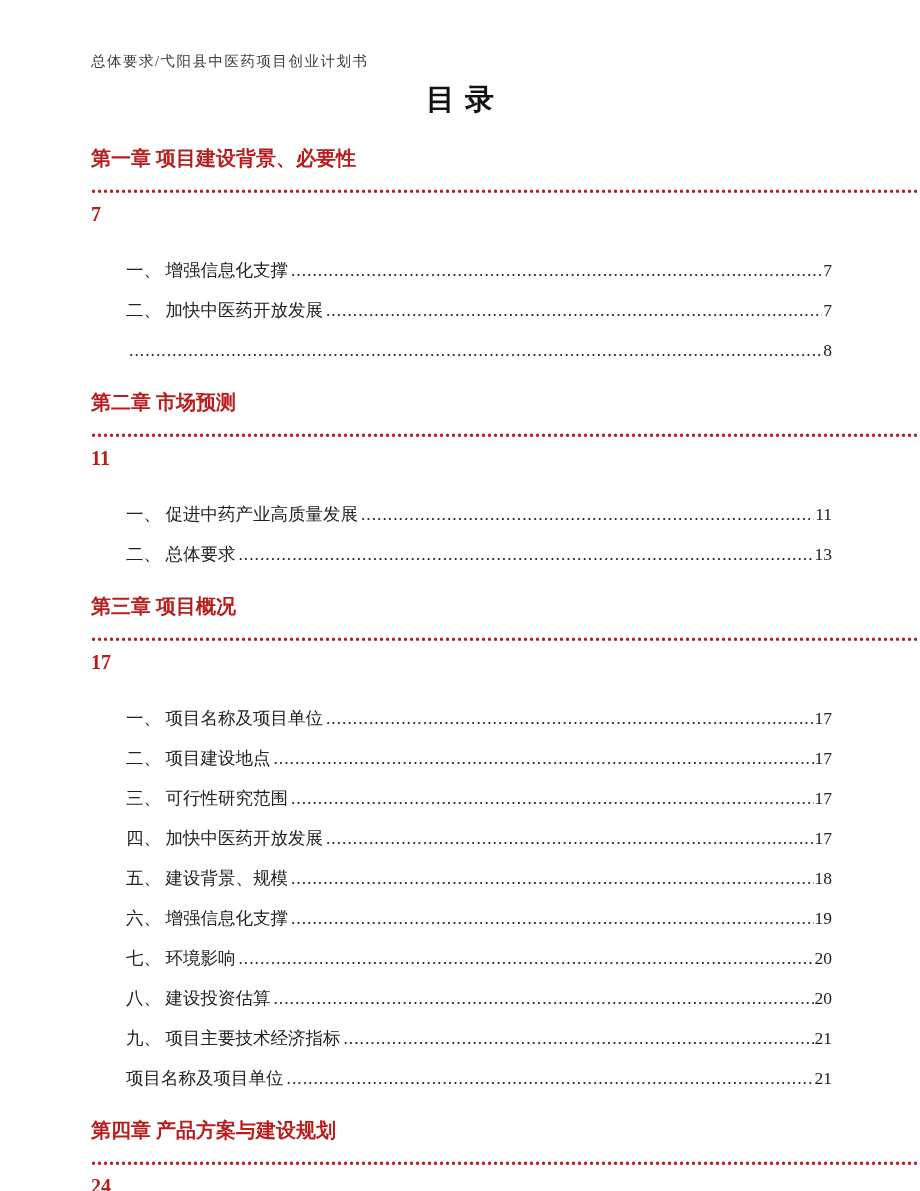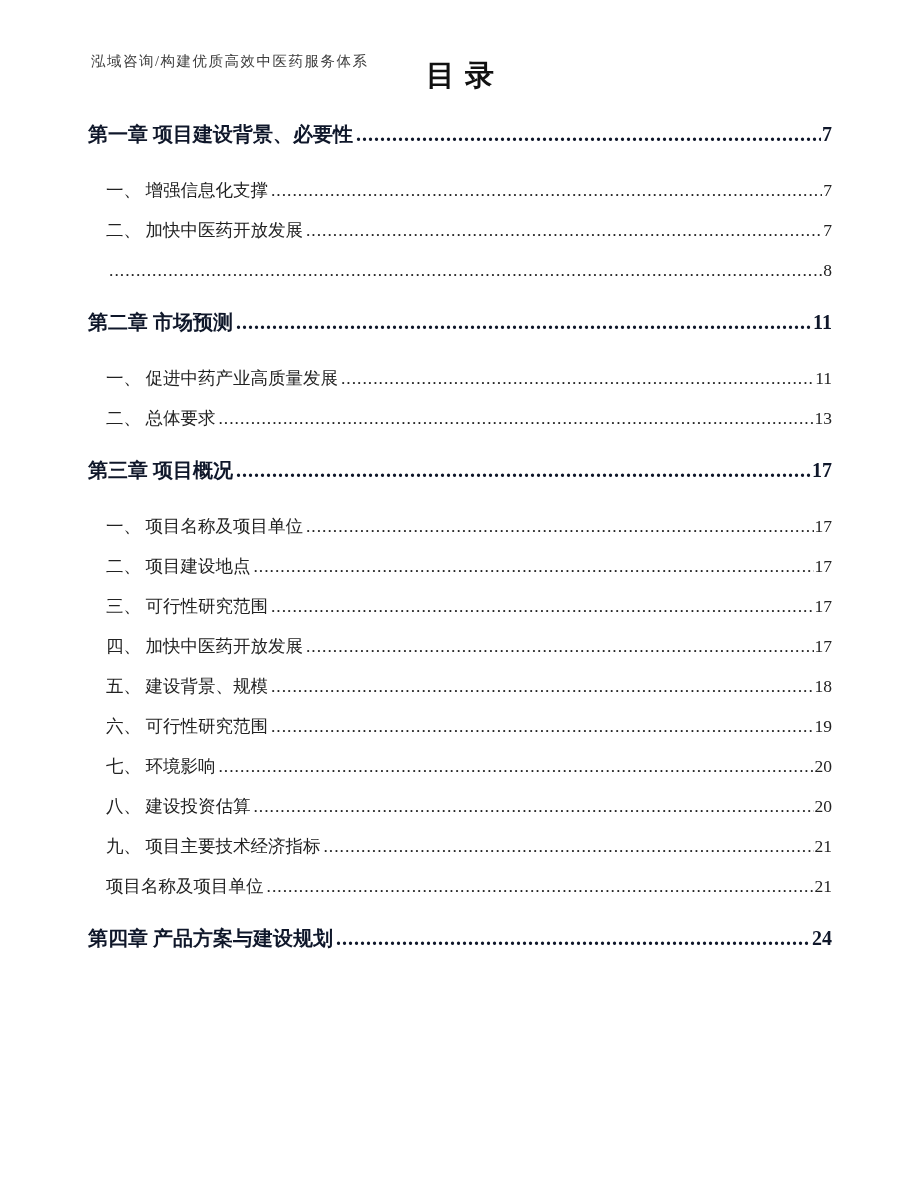--- a/index.html
+++ b/index.html
@@ -20,21 +20,21 @@
   .doc-header {
     position: absolute;
     top: 52px;
     left: 91px;
     font-size: 14.5px;
     letter-spacing: 1.5px;
     color: #3d3d3d;
     font-family: "Liberation Serif", "DejaVu Serif", serif;
   }
   .doc-title {
-    padding-top: 56px;
+    padding-top: 80px;
     text-align: center;
     font-size: 29px;
     font-weight: bold;
     letter-spacing: 10px;
     text-indent: 10px;
     line-height: 38px;
     color: #111;
   }
   .toc {
     margin: 0 88px 0 88px; 
@@ -42,25 +42,26 @@
   .toc-row {
     display: flex;
     align-items: baseline;
     white-space: nowrap;
   }
   .toc-row.chapter {
     margin-top: 26px;
     font-size: 20px;
     font-weight: bold;
     line-height: 28px;
-    color: #0f172a;
+    color: #b91c1c;
+    flex-direction: column;
   }
   .toc-row.item {
     margin-top: 16px;
-    margin-left: 18px;
+    margin-left: 38px;
     font-size: 17.5px;
     font-weight: normal;
     line-height: 24px;
     color: #222;
   }
   .toc-row.chapter + .toc-row.item {
     margin-top: 30px;
   }
   .toc-label {
     flex: 0 0 auto;
@@ -77,21 +78,21 @@
   }
   .toc-page {
     flex: 0 0 auto;
   }
 </style>
 </head>
 <body>
 
 <div class="page">
 
-  <div class="doc-header">泓域咨询/构建优质高效中医药服务体系</div>
+  <div class="doc-header">总体要求/弋阳县中医药项目创业计划书</div>
 
   <div class="doc-title">目录</div>
 
   <div class="toc">
       <div class="toc-row chapter">
       <span class="toc-label">第一章 项目建设背景、必要性</span>
       <span class="leader"></span>
       <span class="toc-page">7</span>
     </div>
       <div class="toc-row item">
@@ -147,21 +148,21 @@
       <span class="toc-label">四、 加快中医药开放发展</span>
       <span class="leader"></span>
       <span class="toc-page">17</span>
     </div>
       <div class="toc-row item">
       <span class="toc-label">五、 建设背景、规模</span>
       <span class="leader"></span>
       <span class="toc-page">18</span>
     </div>
       <div class="toc-row item">
-      <span class="toc-label">六、 可行性研究范围</span>
+      <span class="toc-label">六、 增强信息化支撑</span>
       <span class="leader"></span>
       <span class="toc-page">19</span>
     </div>
       <div class="toc-row item">
       <span class="toc-label">七、 环境影响</span>
       <span class="leader"></span>
       <span class="toc-page">20</span>
     </div>
       <div class="toc-row item">
       <span class="toc-label">八、 建设投资估算</span>

